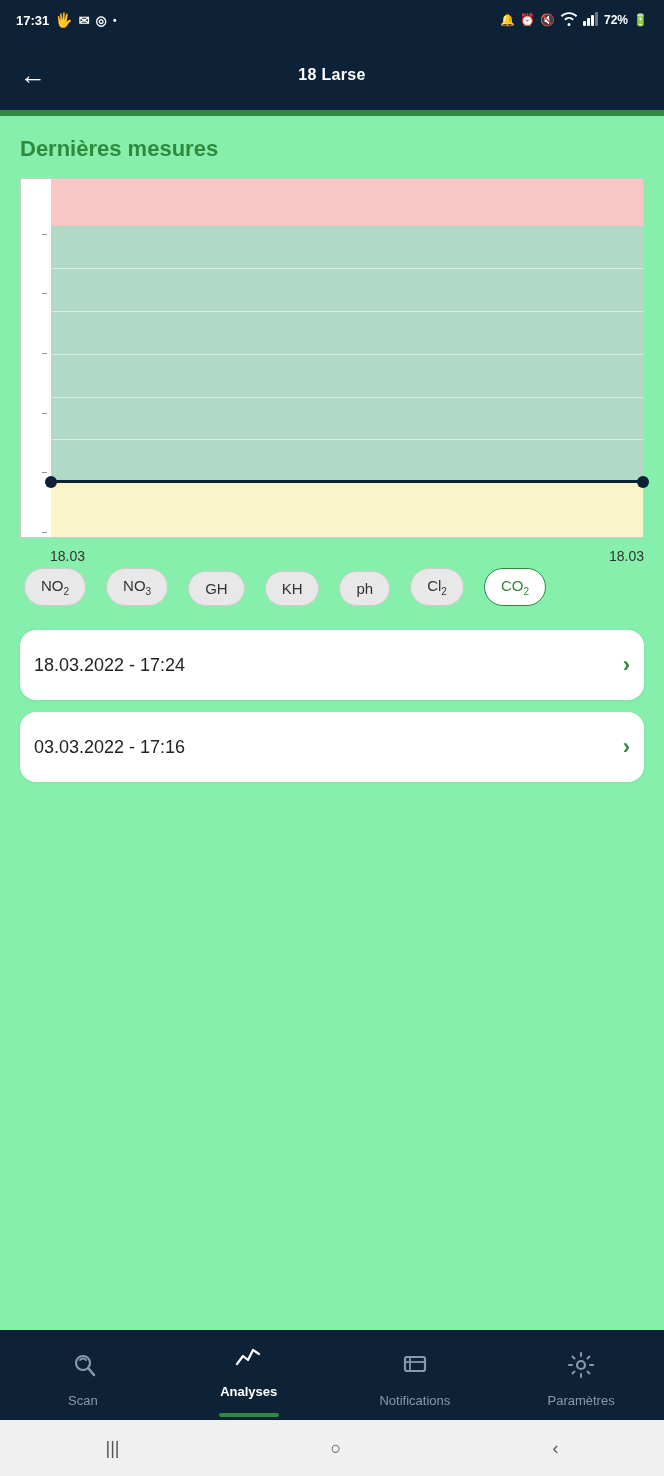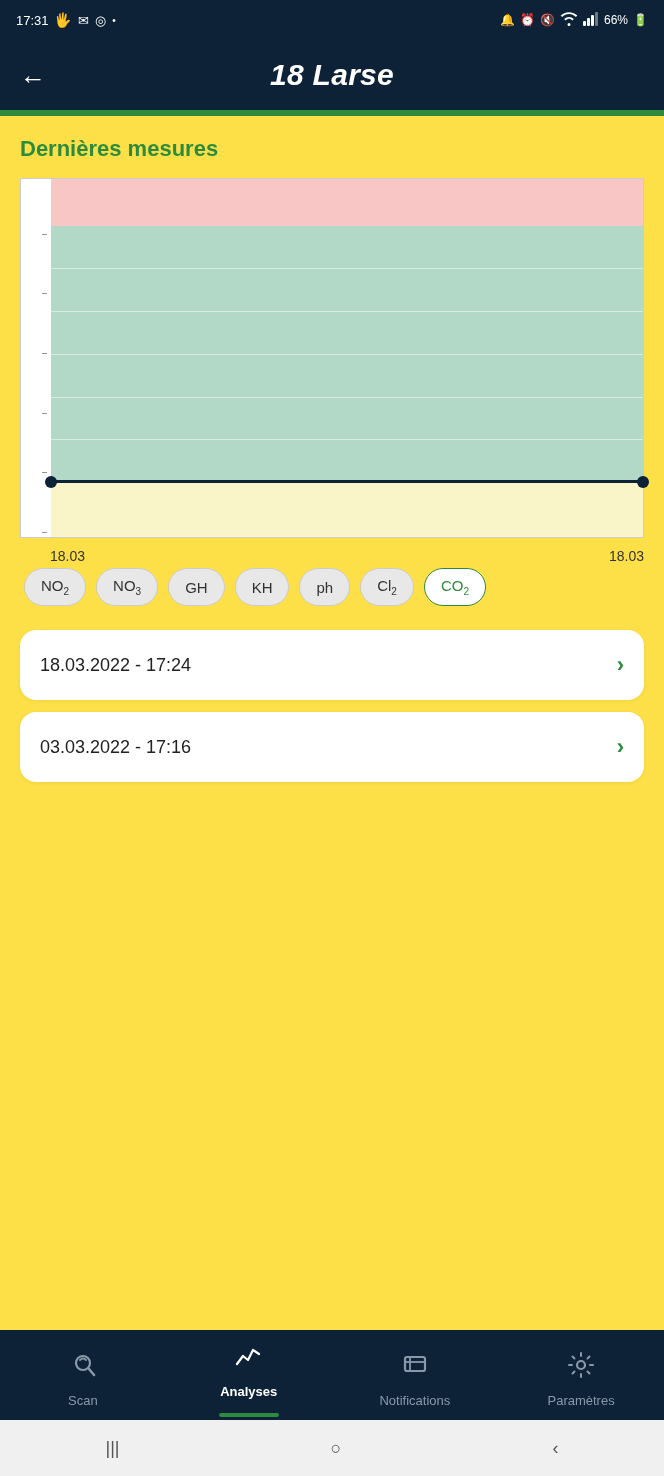--- a/index.html
+++ b/index.html
@@ -15,21 +15,21 @@
 
     
     .status-bar {
       background: #0d2137;
       color: white;
       display: flex;
       justify-content: space-between;
       align-items: center;
       padding: 8px 16px;
       font-size: 13px;
-      font-weight: 400;
+      font-weight: 700;
       height: 40px;
     }
     .status-left { display: flex; align-items: center; gap: 6px; }
     .status-right { display: flex; align-items: center; gap: 5px; font-size: 12px; }
 
     
     .header {
       background: #0d2137;
       color: white;
       display: flex;
@@ -43,37 +43,36 @@
       cursor: pointer;
       color: white;
       background: none;
       border: none;
       line-height: 1;
     }
     .header-title {
       position: absolute;
       left: 50%;
       transform: translateX(-50%);
-      font-size: 30px;
+      font-size: 16px;
       font-weight: 600;
       letter-spacing: 0.3px;
-      font-style: italic;
     }
 
     
     .accent-bar {
       height: 6px;
       background: #2e8b3e;
       width: 100%;
     }
 
     
     .main-content {
       flex: 1;
-      background: #fde047;
+      background: #86efac;
       padding: 20px 20px 0 20px;
     }
 
     .section-title {
       color: #2e8b3e;
       font-size: 22px;
       font-weight: 700;
       margin-bottom: 16px;
     }
 
@@ -172,24 +171,25 @@
       display: flex;
       justify-content: space-between;
       padding: 4px 0 4px 30px;
       font-size: 14px;
       color: #333;
     }
 
     
     .filter-chips {
       display: flex;
-      gap: 10px;
+      gap: 20px;
       flex-wrap: wrap;
       margin-bottom: 24px;
       padding-left: 4px;
+      align-items: flex-end;
     }
     .chip {
       background: #e8e8e8;
       border: 1.5px solid #ccc;
       border-radius: 20px;
       padding: 8px 16px;
       font-size: 15px;
       color: #333;
       cursor: pointer;
       font-weight: 500;
@@ -221,21 +221,21 @@
     
     .history-list {
       display: flex;
       flex-direction: column;
       gap: 12px;
       margin-bottom: 24px;
     }
     .history-item {
       background: white;
       border-radius: 16px;
-      padding: 22px 20px;
+      padding: 22px 14px;
       display: flex;
       justify-content: space-between;
       align-items: center;
       cursor: pointer;
       box-shadow: 0 1px 4px rgba(0,0,0,0.06);
     }
     .history-date {
       font-size: 18px;
       color: #222;
       font-weight: 400;
@@ -330,21 +330,21 @@
       </svg>
     </span>
     <span>
       <svg width="16" height="14" viewBox="0 0 16 14" fill="white">
         <rect x="0" y="9" width="3" height="5" rx="1"></rect>
         <rect x="4" y="6" width="3" height="8" rx="1"></rect>
         <rect x="8" y="3" width="3" height="11" rx="1"></rect>
         <rect x="12" y="0" width="3" height="14" rx="1" fill="rgba(255,255,255,0.4)"></rect>
       </svg>
     </span>
-    <span>66%</span>
+    <span>72%</span>
     <span>🔋</span>
   </div>
 </div>
 
 <div class="header">
   <button class="header-back">←</button>
   <span class="header-title">18 Larse</span>
 </div>
 
 <div class="accent-bar"></div>

